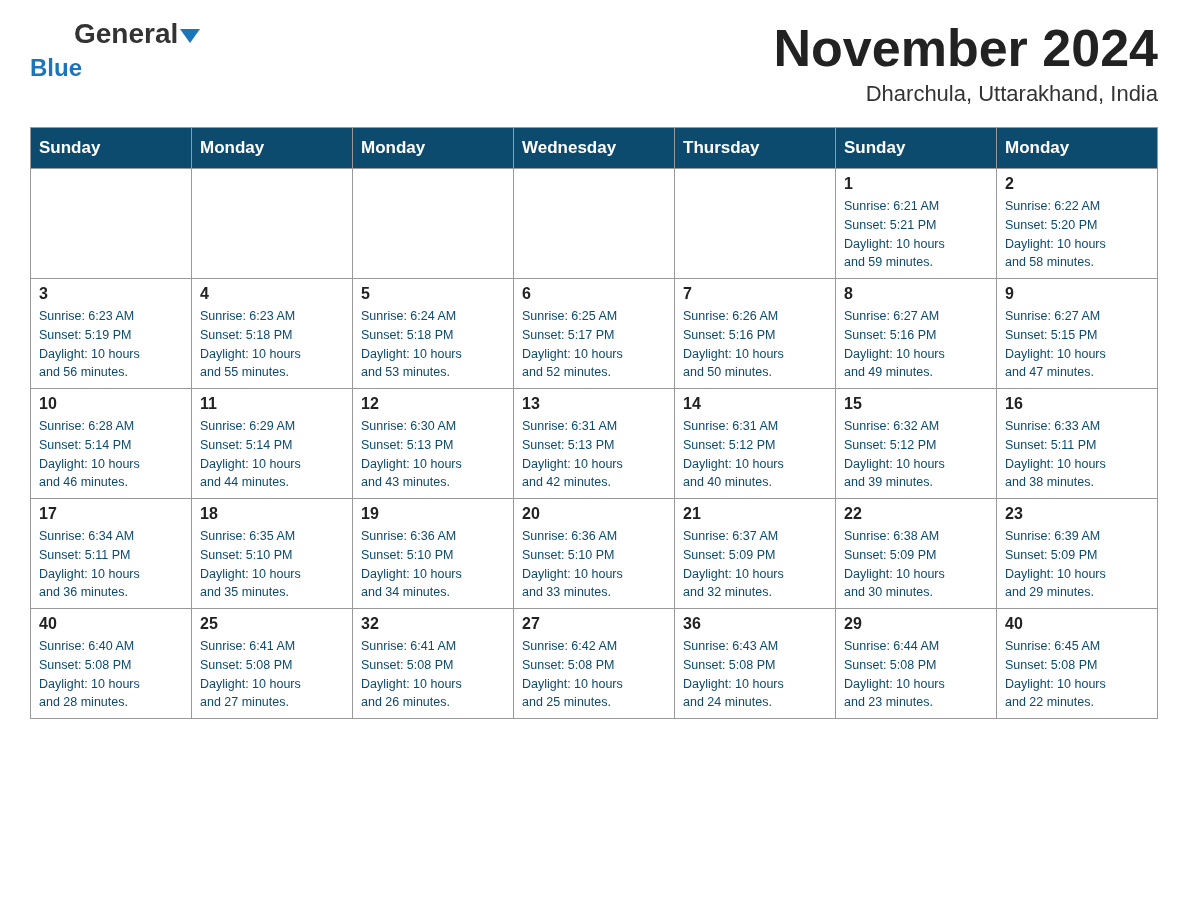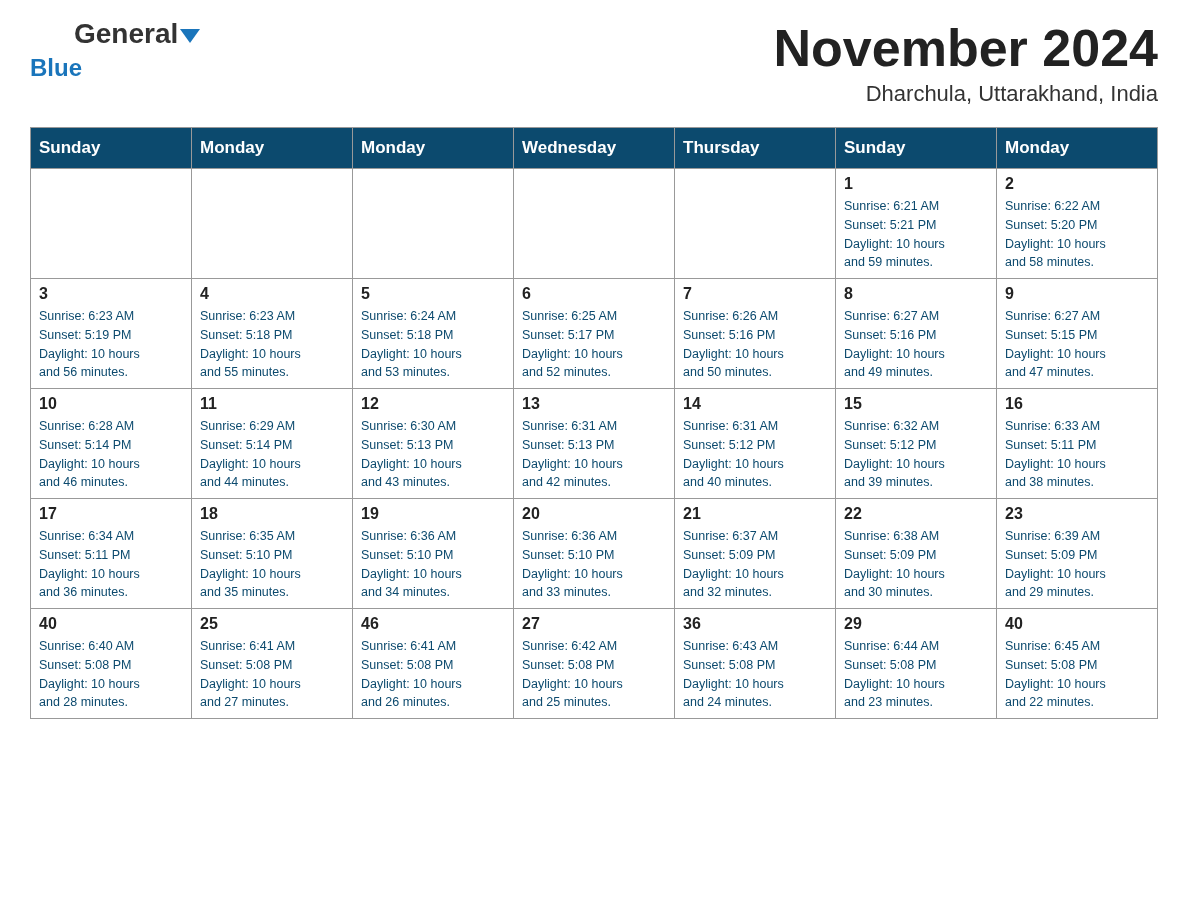--- a/index.html
+++ b/index.html
@@ -236,21 +236,21 @@
       <tr class="week-row">
         <td>
           <div class="day-number">40</div>
           <div class="day-info">Sunrise: 6:40 AM<br>Sunset: 5:08 PM<br>Daylight: 10 hours<br>and 28 minutes.</div>
         </td>
         <td>
           <div class="day-number">25</div>
           <div class="day-info">Sunrise: 6:41 AM<br>Sunset: 5:08 PM<br>Daylight: 10 hours<br>and 27 minutes.</div>
         </td>
         <td>
-          <div class="day-number">46</div>
+          <div class="day-number">32</div>
           <div class="day-info">Sunrise: 6:41 AM<br>Sunset: 5:08 PM<br>Daylight: 10 hours<br>and 26 minutes.</div>
         </td>
         <td>
           <div class="day-number">27</div>
           <div class="day-info">Sunrise: 6:42 AM<br>Sunset: 5:08 PM<br>Daylight: 10 hours<br>and 25 minutes.</div>
         </td>
         <td>
           <div class="day-number">36</div>
           <div class="day-info">Sunrise: 6:43 AM<br>Sunset: 5:08 PM<br>Daylight: 10 hours<br>and 24 minutes.</div>
         </td>

